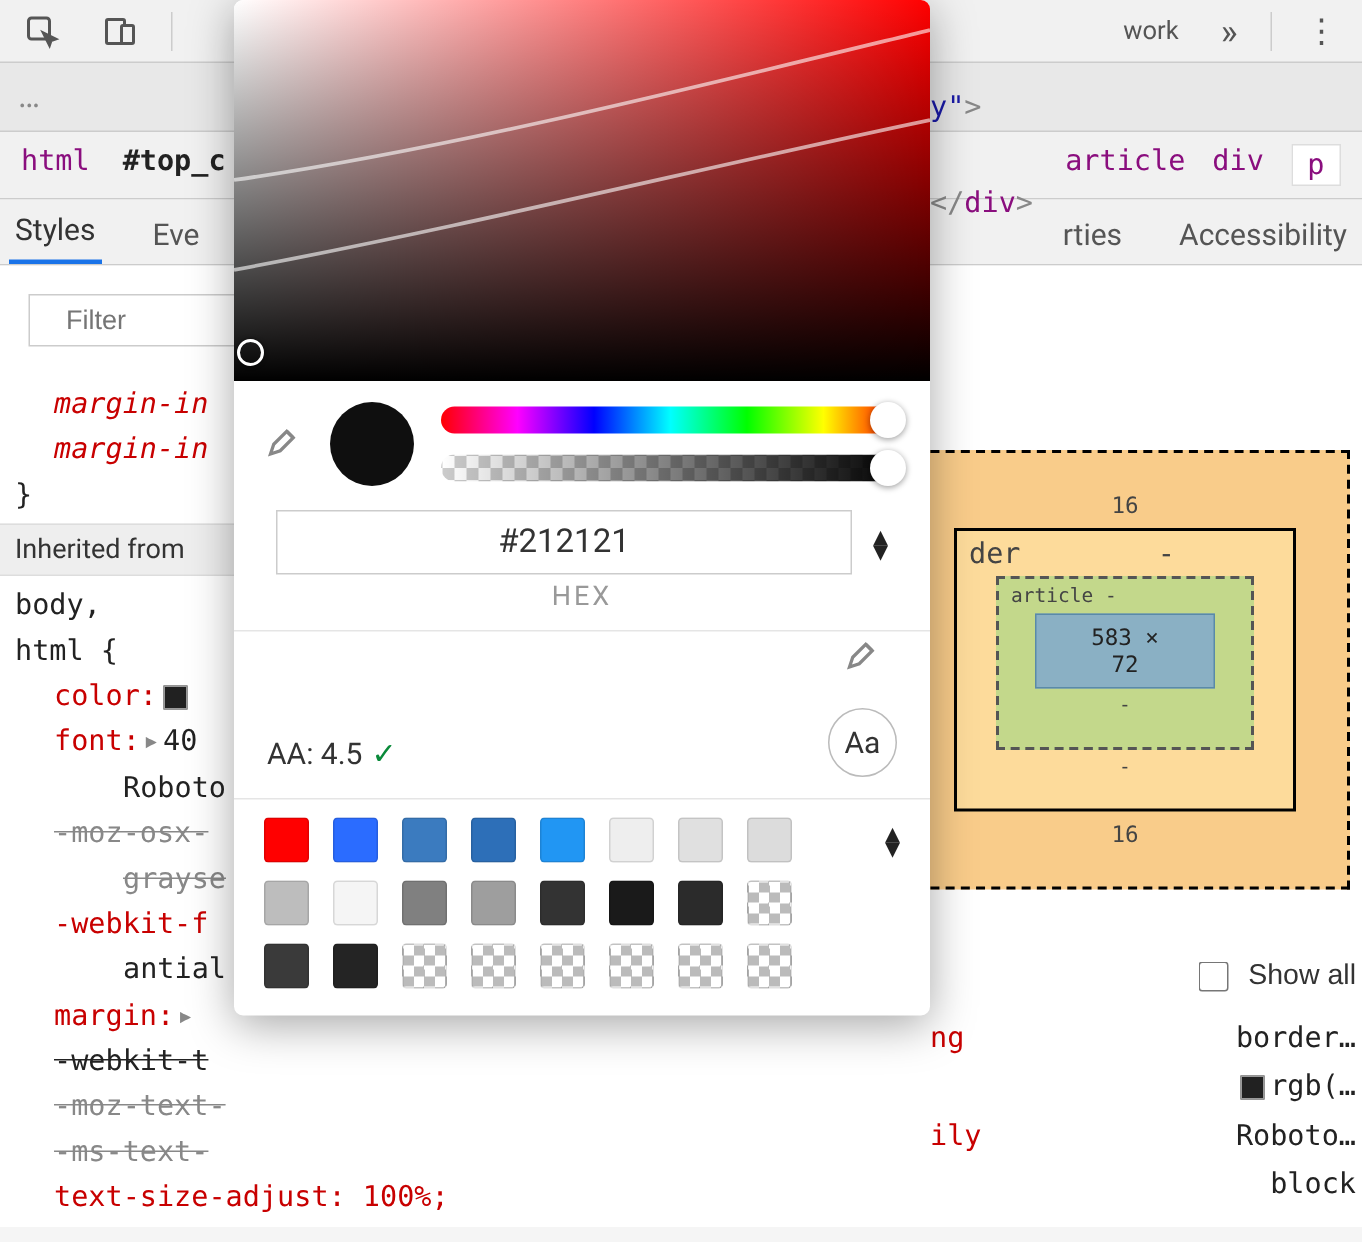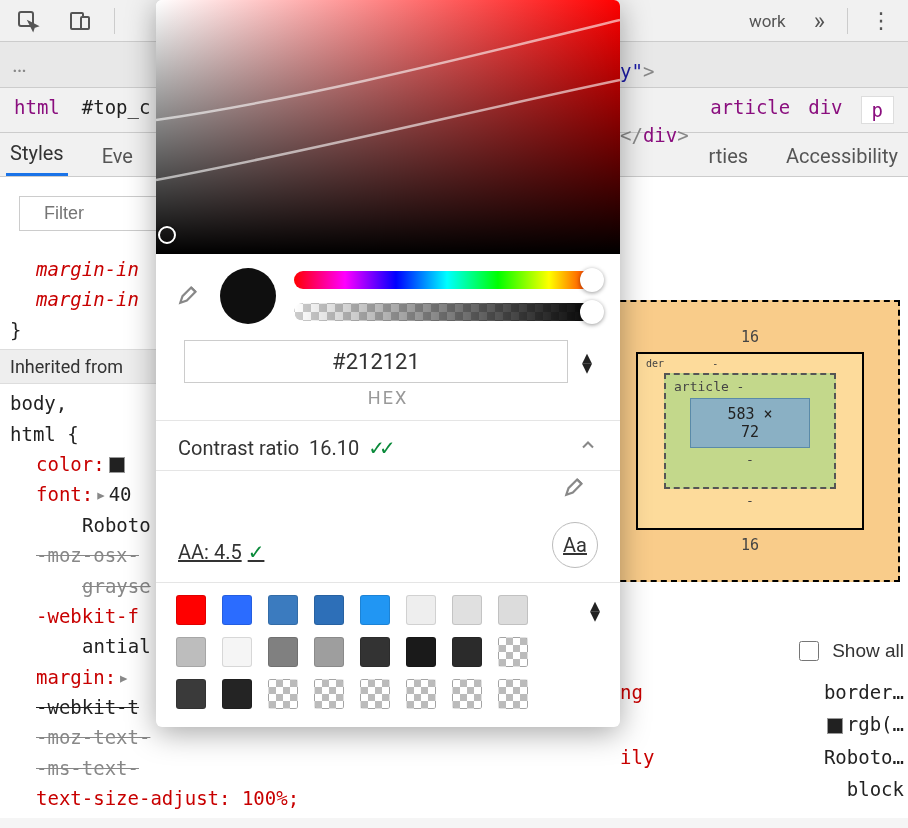--- a/index.html
+++ b/index.html
@@ -52,21 +52,21 @@
   .breadcrumb-row {
     background: #f1f1f1;
     border-bottom: 1px solid #ccc;
     padding: 8px 14px;
     display: flex;
     gap: 22px;
     font-size: 19px;
     font-family: Menlo, Monaco, Consolas, monospace;
   }
   .breadcrumb-row .crumb-html { color: #8a0e7e; }
-  .breadcrumb-row .crumb-id { color: #222; }
+  .breadcrumb-row .crumb-id { color: #222; font-weight: bold; }
   .breadcrumb-row .crumb-tag { color: #8a0e7e; }
   .breadcrumb-row .crumb-active {
     background: #fff;
     padding: 2px 10px;
     border: 1px solid #ddd;
   }
   .breadcrumb-row .right-crumbs { display: flex; gap: 18px; margin-left: auto; }
 
   
   .subtabs {
@@ -310,21 +310,20 @@
   .cp-contrast .ratio { flex-basis: 60%; }
   .cp-contrast .dblcheck { color: #0a8a3a; font-size: 20px; letter-spacing: -6px; margin-left: 4px;}
   .cp-contrast .chev { margin-left: auto; color: #888; }
   .cp-standards {
     padding: 2px 22px 14px 22px;
     font-size: 20px;
     color: #333;
     border-bottom: 1px solid #e5e5e5;
     display: flex;
     align-items: flex-end;
-    text-decoration: underline;
   }
   .cp-standards .col { flex: 1; line-height: 1.6; }
   .cp-standards .check { color: #0a8a3a; margin-left: 6px; }
   .cp-standards .picker-tools { display: flex; align-items: center; gap: 18px; flex-direction: column; }
   .cp-bg-circle {
     width: 46px; height: 46px;
     border: 1px solid #bbb;
     border-radius: 50%;
     display: flex; align-items: center; justify-content: center;
     font-size: 20px; color: #333;
@@ -431,21 +430,21 @@
       <div class="css-prop plain strike" style="color:#888">-ms-text-</div>
       <div class="css-prop plain">text-size-adjust: 100%;</div>
     </div>
   </div>
 </div>
 
 <div class="box-model">
   <div class="bm-margin">
     <div class="bm-num-top">16</div>
     <div class="bm-border">
-      <div style="text-align:left;font-size:10px;margin:-16px 0 4px -18px"><span>der</span>&nbsp;&nbsp;&nbsp;&nbsp;&nbsp;&nbsp;&nbsp;&nbsp;<span>-</span></div>
+      <div style="text-align:left;font-size:19px;margin:-16px 0 4px -18px"><span>der</span>&nbsp;&nbsp;&nbsp;&nbsp;&nbsp;&nbsp;&nbsp;&nbsp;<span>-</span></div>
       <div class="bm-padding">
         <div style="text-align:left;font-size:13px;margin:-16px 0 4px -16px">article -</div>
         <div class="bm-content">583 × 72</div>
         <div style="font-size:13px;margin-top:4px" class="bm-hdash">-</div>
       </div>
       <div style="font-size:13px;margin-top:4px" class="bm-hdash">-</div>
     </div>
     <div class="bm-num-bottom">16</div>
   </div>
 </div>
@@ -492,32 +491,20 @@
 
   <div class="cp-hex-row">
     <div class="cp-hex-input">#212121</div>
     <div class="cp-format-toggle">
         <span>▴</span>
         <span>▾</span>
       </div>
   </div>
   <div class="cp-hex-label">HEX</div>
 
-  <div class="cp-contrast">
-    <div class="ratio">
-      <span>Contrast ratio</span>
-      &nbsp;<span>16.10</span>
-      <span class="dblcheck">✓✓</span>
-    </div>
-    <div class="chev">
-      <svg width="20" height="20" viewBox="0 0 24 24" fill="none" stroke="#888" stroke-width="2.5">
-          <path d="M6 15 l6 -6 6 6"></path>
-        </svg>
-    </div>
-  </div>
 
   <div class="cp-standards">
     <div class="col">
       <div><span>AA: 4.5</span><span class="check">✓</span></div>
     </div>
     <div class="picker-tools">
       <div class="eyedropper">
         <svg viewBox="0 0 24 24" width="26" height="26" fill="none" stroke="#888" stroke-width="2">
           <path d="M4 20 l2 -6 8 -8 4 4 -8 8 -6 2z"></path>
           <path d="M14 6 l4 4"></path>

